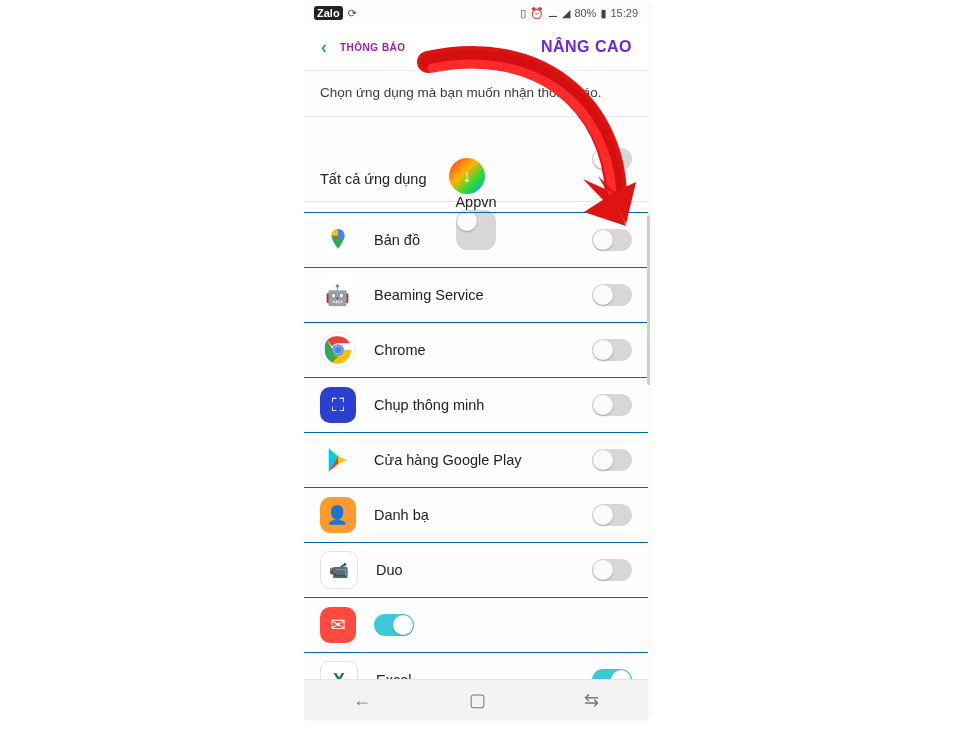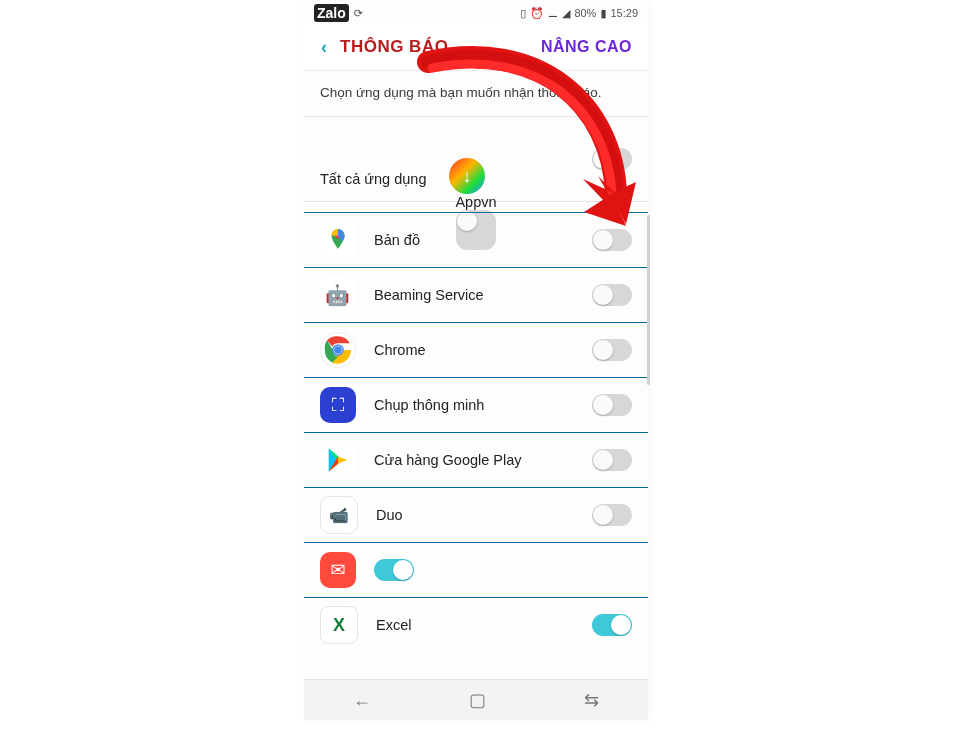--- a/index.html
+++ b/index.html
@@ -32,39 +32,39 @@
     padding: 2px 10px 0 10px;
     display: flex;
     justify-content: space-between;
     align-items: center;
     font-size: 11px;
     color: #555;
   }
   .status-left { display:flex; gap:5px; align-items:center; }
   .status-right { display:flex; gap:4px; align-items:center; }
   .zalo-badge {
-    background:#222; color:#fff; font-size:14px; padding:1px 3px; border-radius:3px; font-weight:bold;
+    background:#222; color:#fff; font-size:11px; padding:1px 3px; border-radius:3px; font-weight:bold;
   }
   .status-ico { font-size:11px; line-height:1; color:#444; }
   
   .app-bar {
     height: 46px;
     display: flex;
     align-items: center;
     padding: 0 6px 0 6px;
     border-bottom: 1px solid #eee;
     background:#fff;
   }
   .back-chevron {
     width:28px; text-align:center;
     color:#1aa5b8; font-size:18px; font-weight:bold;
   }
   .app-title {
     flex:0 0 auto;
-    font-size:17px; font-weight:700; letter-spacing:0.5px; color:#b91c1c;
+    font-size:10px; font-weight:700; letter-spacing:0.5px; color:#a21caf;
     padding-left:2px;
   }
   .app-spacer { flex:1; }
   .app-advanced {
     color:#6d28d9; font-size:16px; font-weight:700; letter-spacing:0.5px;
     padding-right:10px;
   }
   
   .desc {
     padding: 14px 16px 16px 16px;
@@ -277,20 +277,27 @@
                 <path fill="#ffca28" d="M24 18l16 6-16 6-0-12z" opacity="0"></path>
                 <polygon fill="#ffc107" points="24,18 40,24 24,30"></polygon>
               </svg>
             </div>
             <div class="app-name">Cửa hàng Google Play</div>
             <div class="toggle">
               <div class="knob"></div>
             </div>
           </div>
           <div class="app-row">
+            <div class="app-icon ico-contacts"></div>
+            <div class="app-name">Danh bạ</div>
+            <div class="toggle">
+              <div class="knob"></div>
+            </div>
+          </div>
+          <div class="app-row">
             <div class="app-icon ico-duo"></div>
             <div class="app-name">Duo</div>
             <div class="toggle">
               <div class="knob"></div>
             </div>
           </div>
           <div class="app-row">
             <div class="app-icon ico-email"></div>
             <div class="toggle on">
               <div class="knob"></div>

